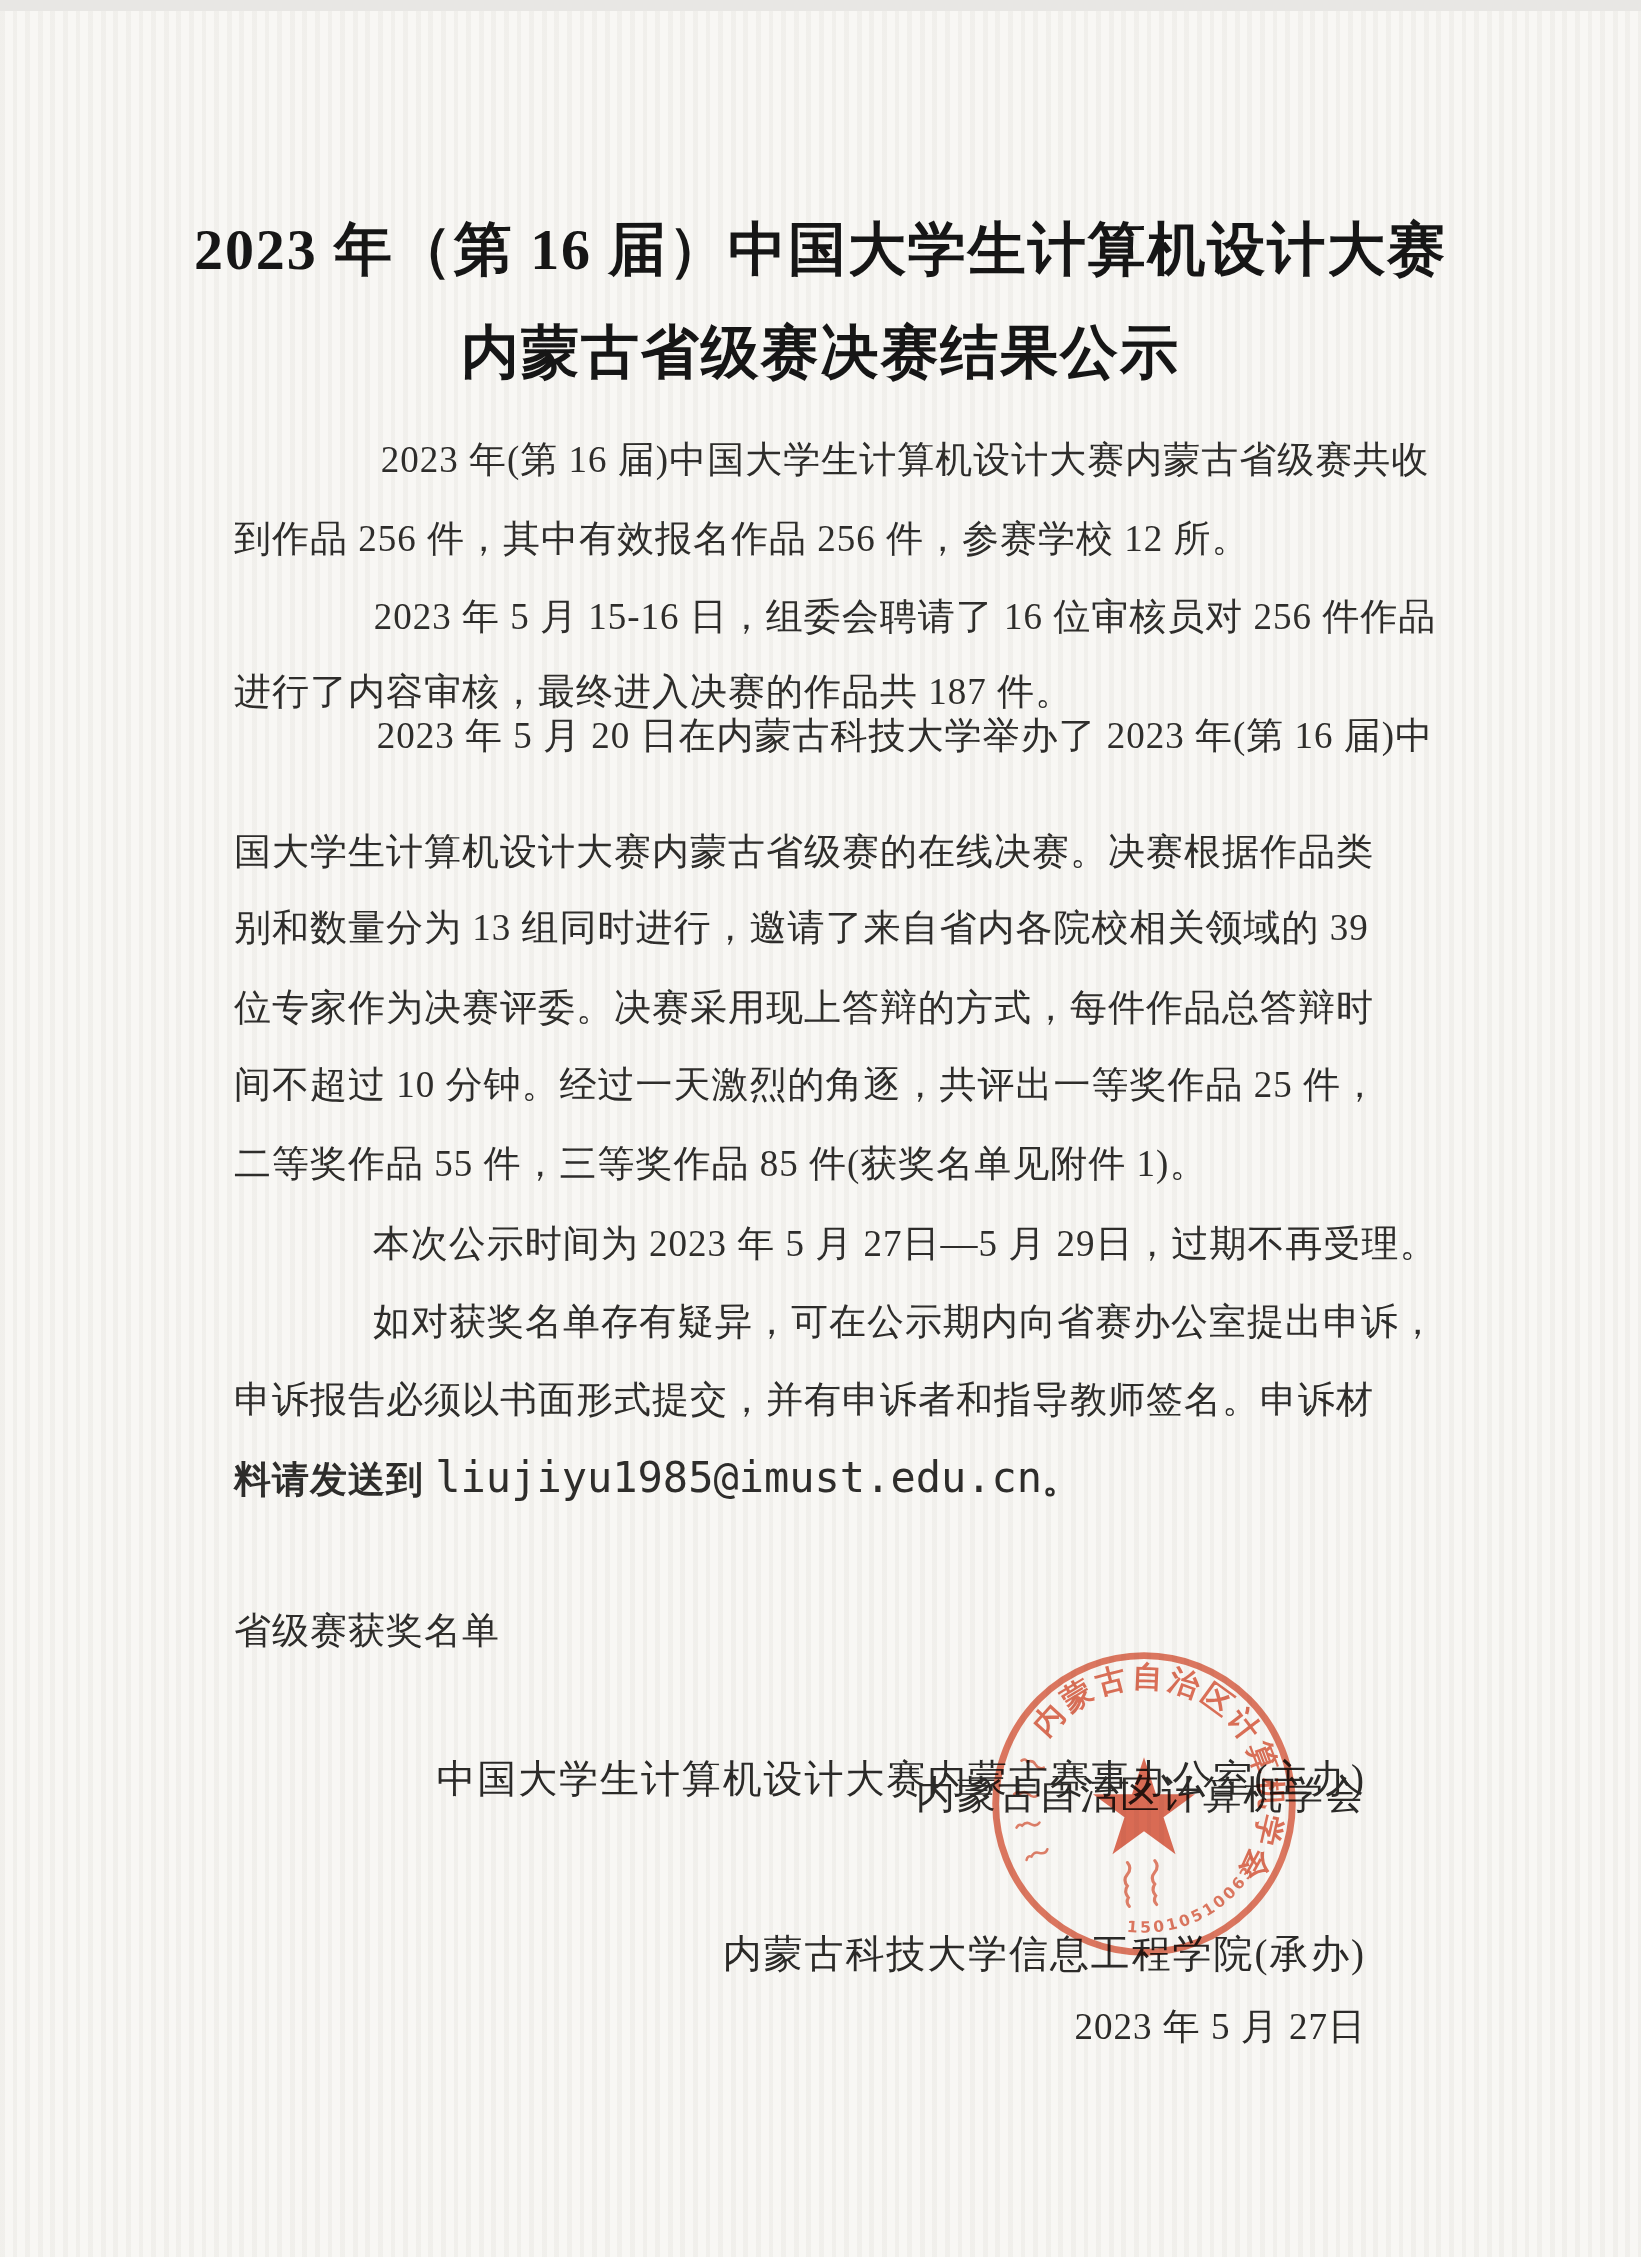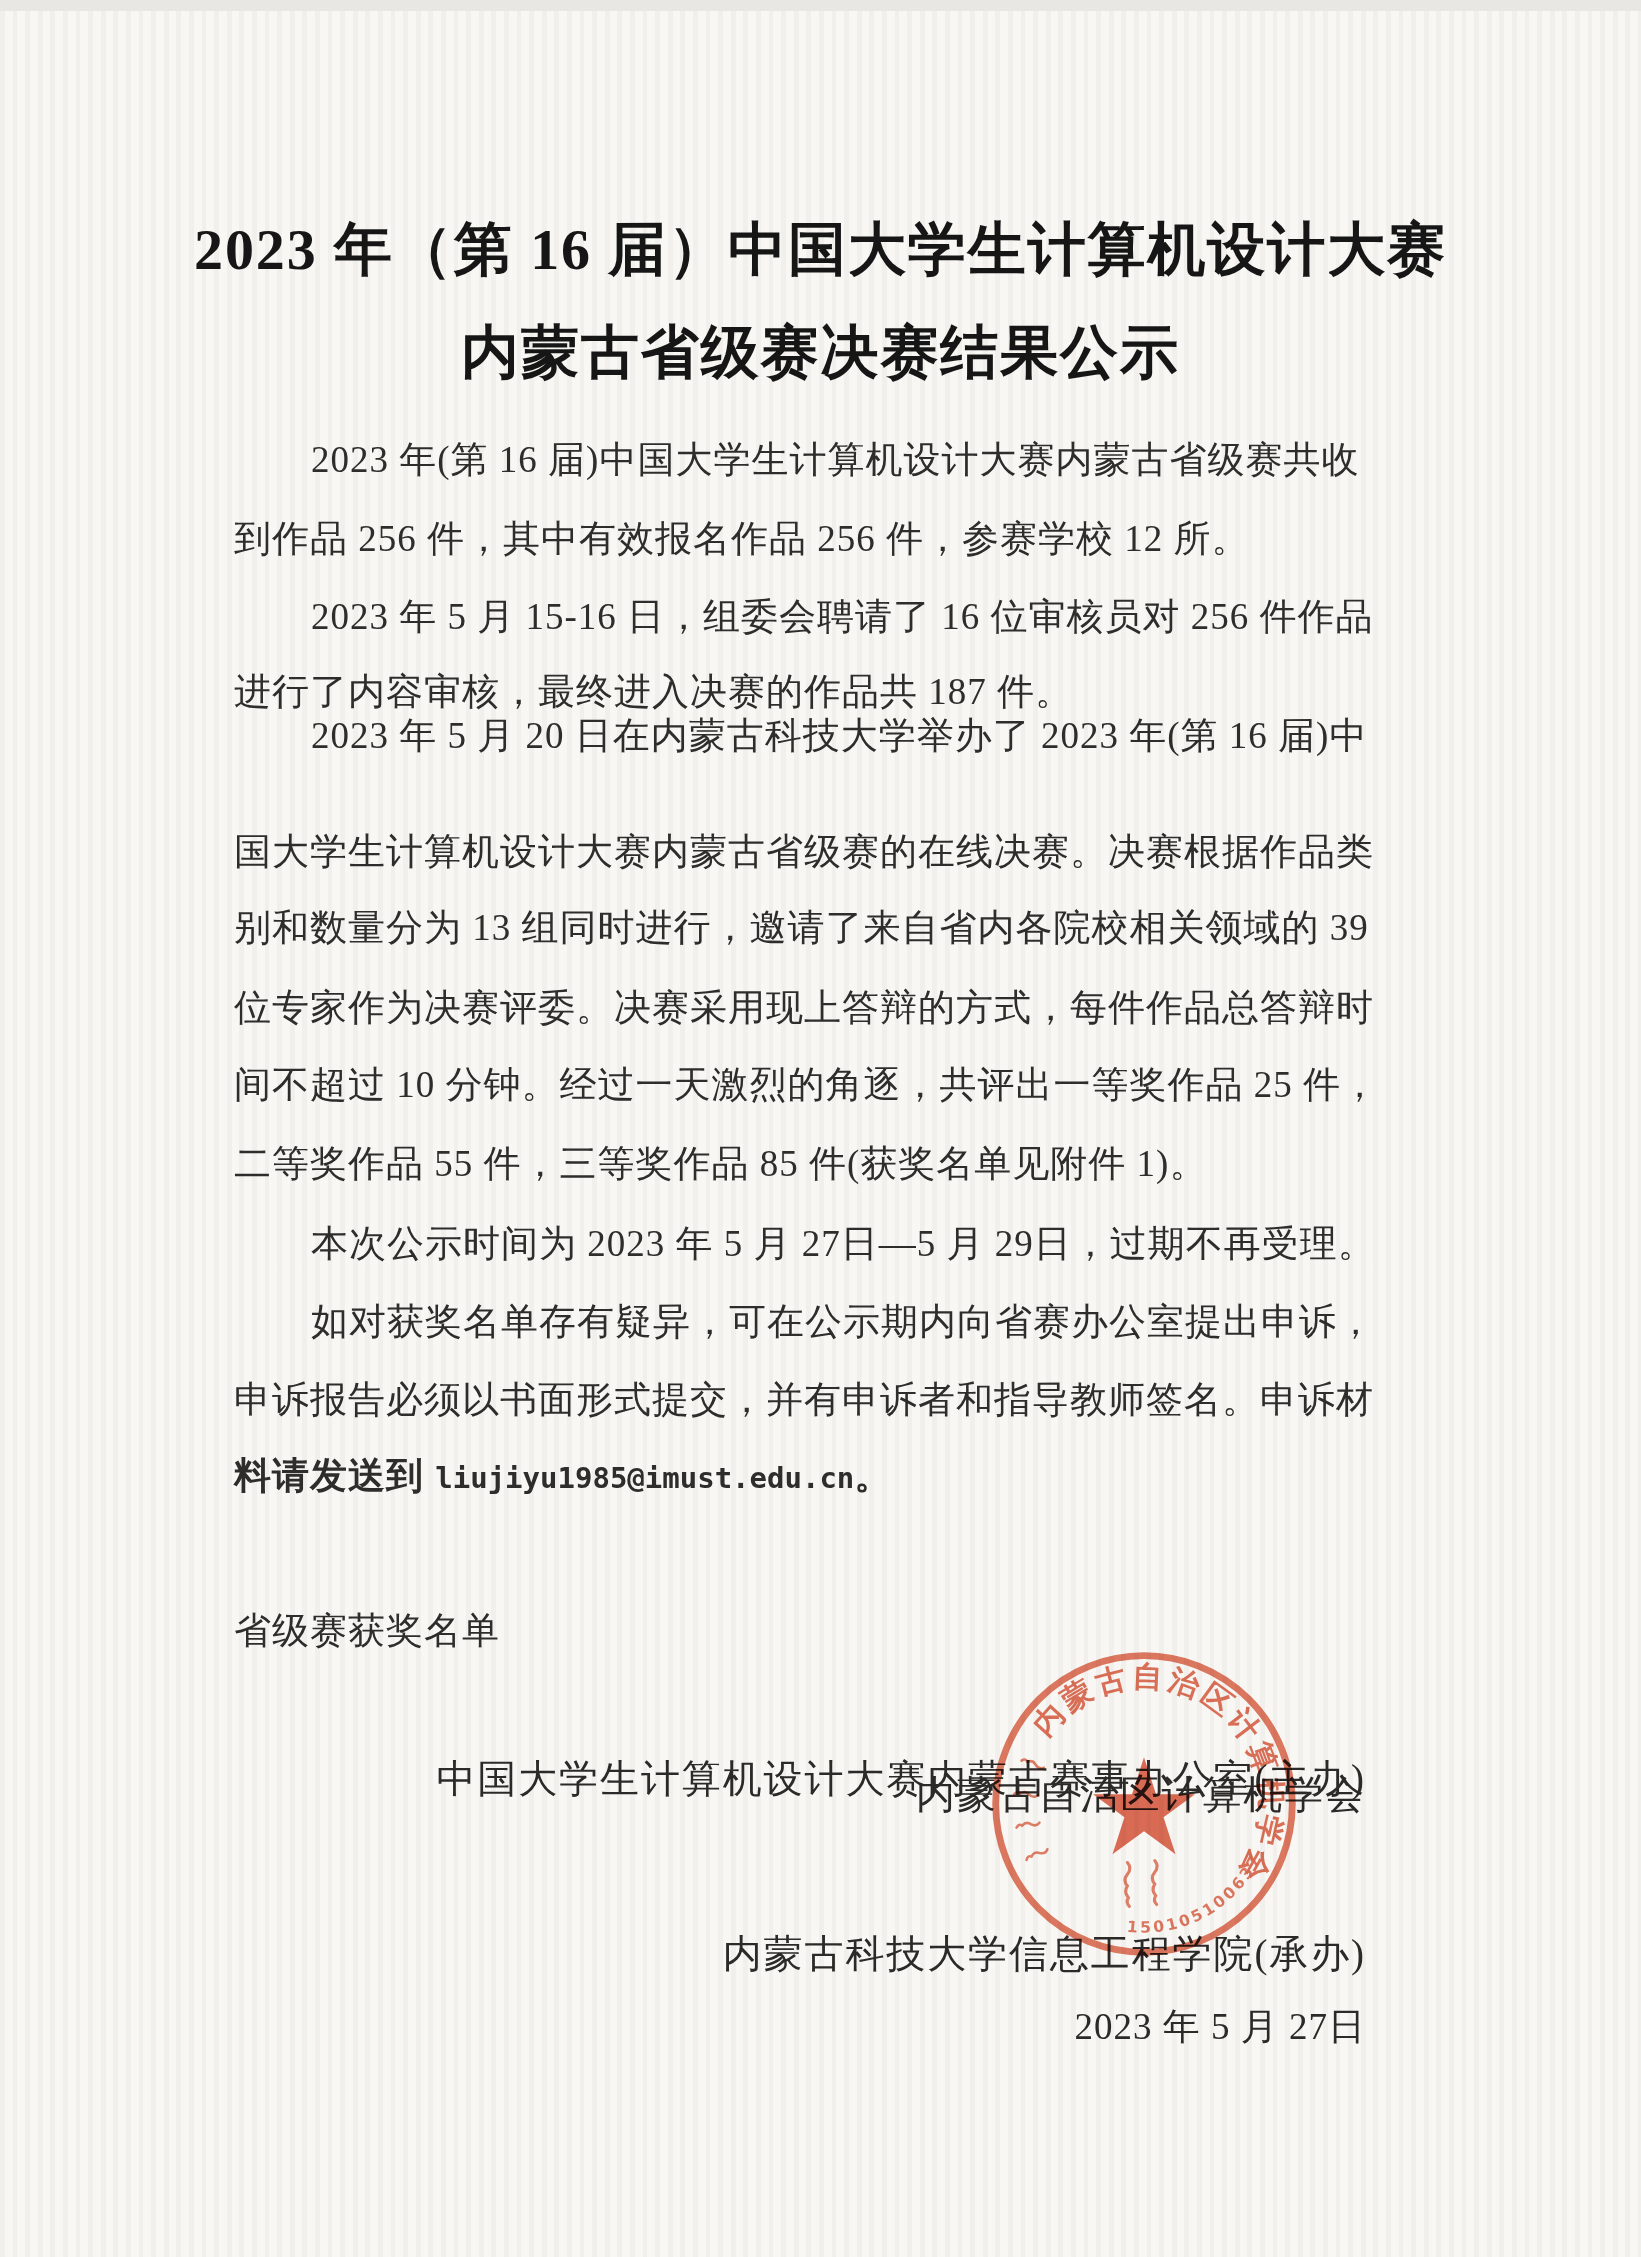--- a/index.html
+++ b/index.html
@@ -24,23 +24,23 @@
     color:#161616;
     line-height:1;
     white-space:nowrap;
   }
   .line{
     position:absolute;left:234px;width:1188px;
     font-size:37px;letter-spacing:1px;
     line-height:1;
     white-space:nowrap;
   }
-  .indent{padding-left:77px;}
+  .indent{padding-left:77px;text-align:center;}
   .email-line{font-family:"Liberation Sans","DejaVu Sans",sans-serif;font-weight:600;letter-spacing:1px;}
-  .email-addr{font-family:"DejaVu Sans Mono","Liberation Mono",monospace;font-weight:700;font-size:29px;letter-spacing:0;}
+  .email-addr{font-family:"DejaVu Sans Mono","Liberation Mono",monospace;font-weight:400;font-size:42px;letter-spacing:0;}
   .sig-line{
     position:absolute;right:275px;
     font-size:39px;letter-spacing:1.9px;line-height:1;
     white-space:nowrap;color:#2b2a28;z-index:2;
   }
   .date-line{font-size:37px;letter-spacing:1px;}
   .seal{
     position:absolute;left:983px;top:1632px;
     width:322px;height:322px;
     mix-blend-mode:multiply;

